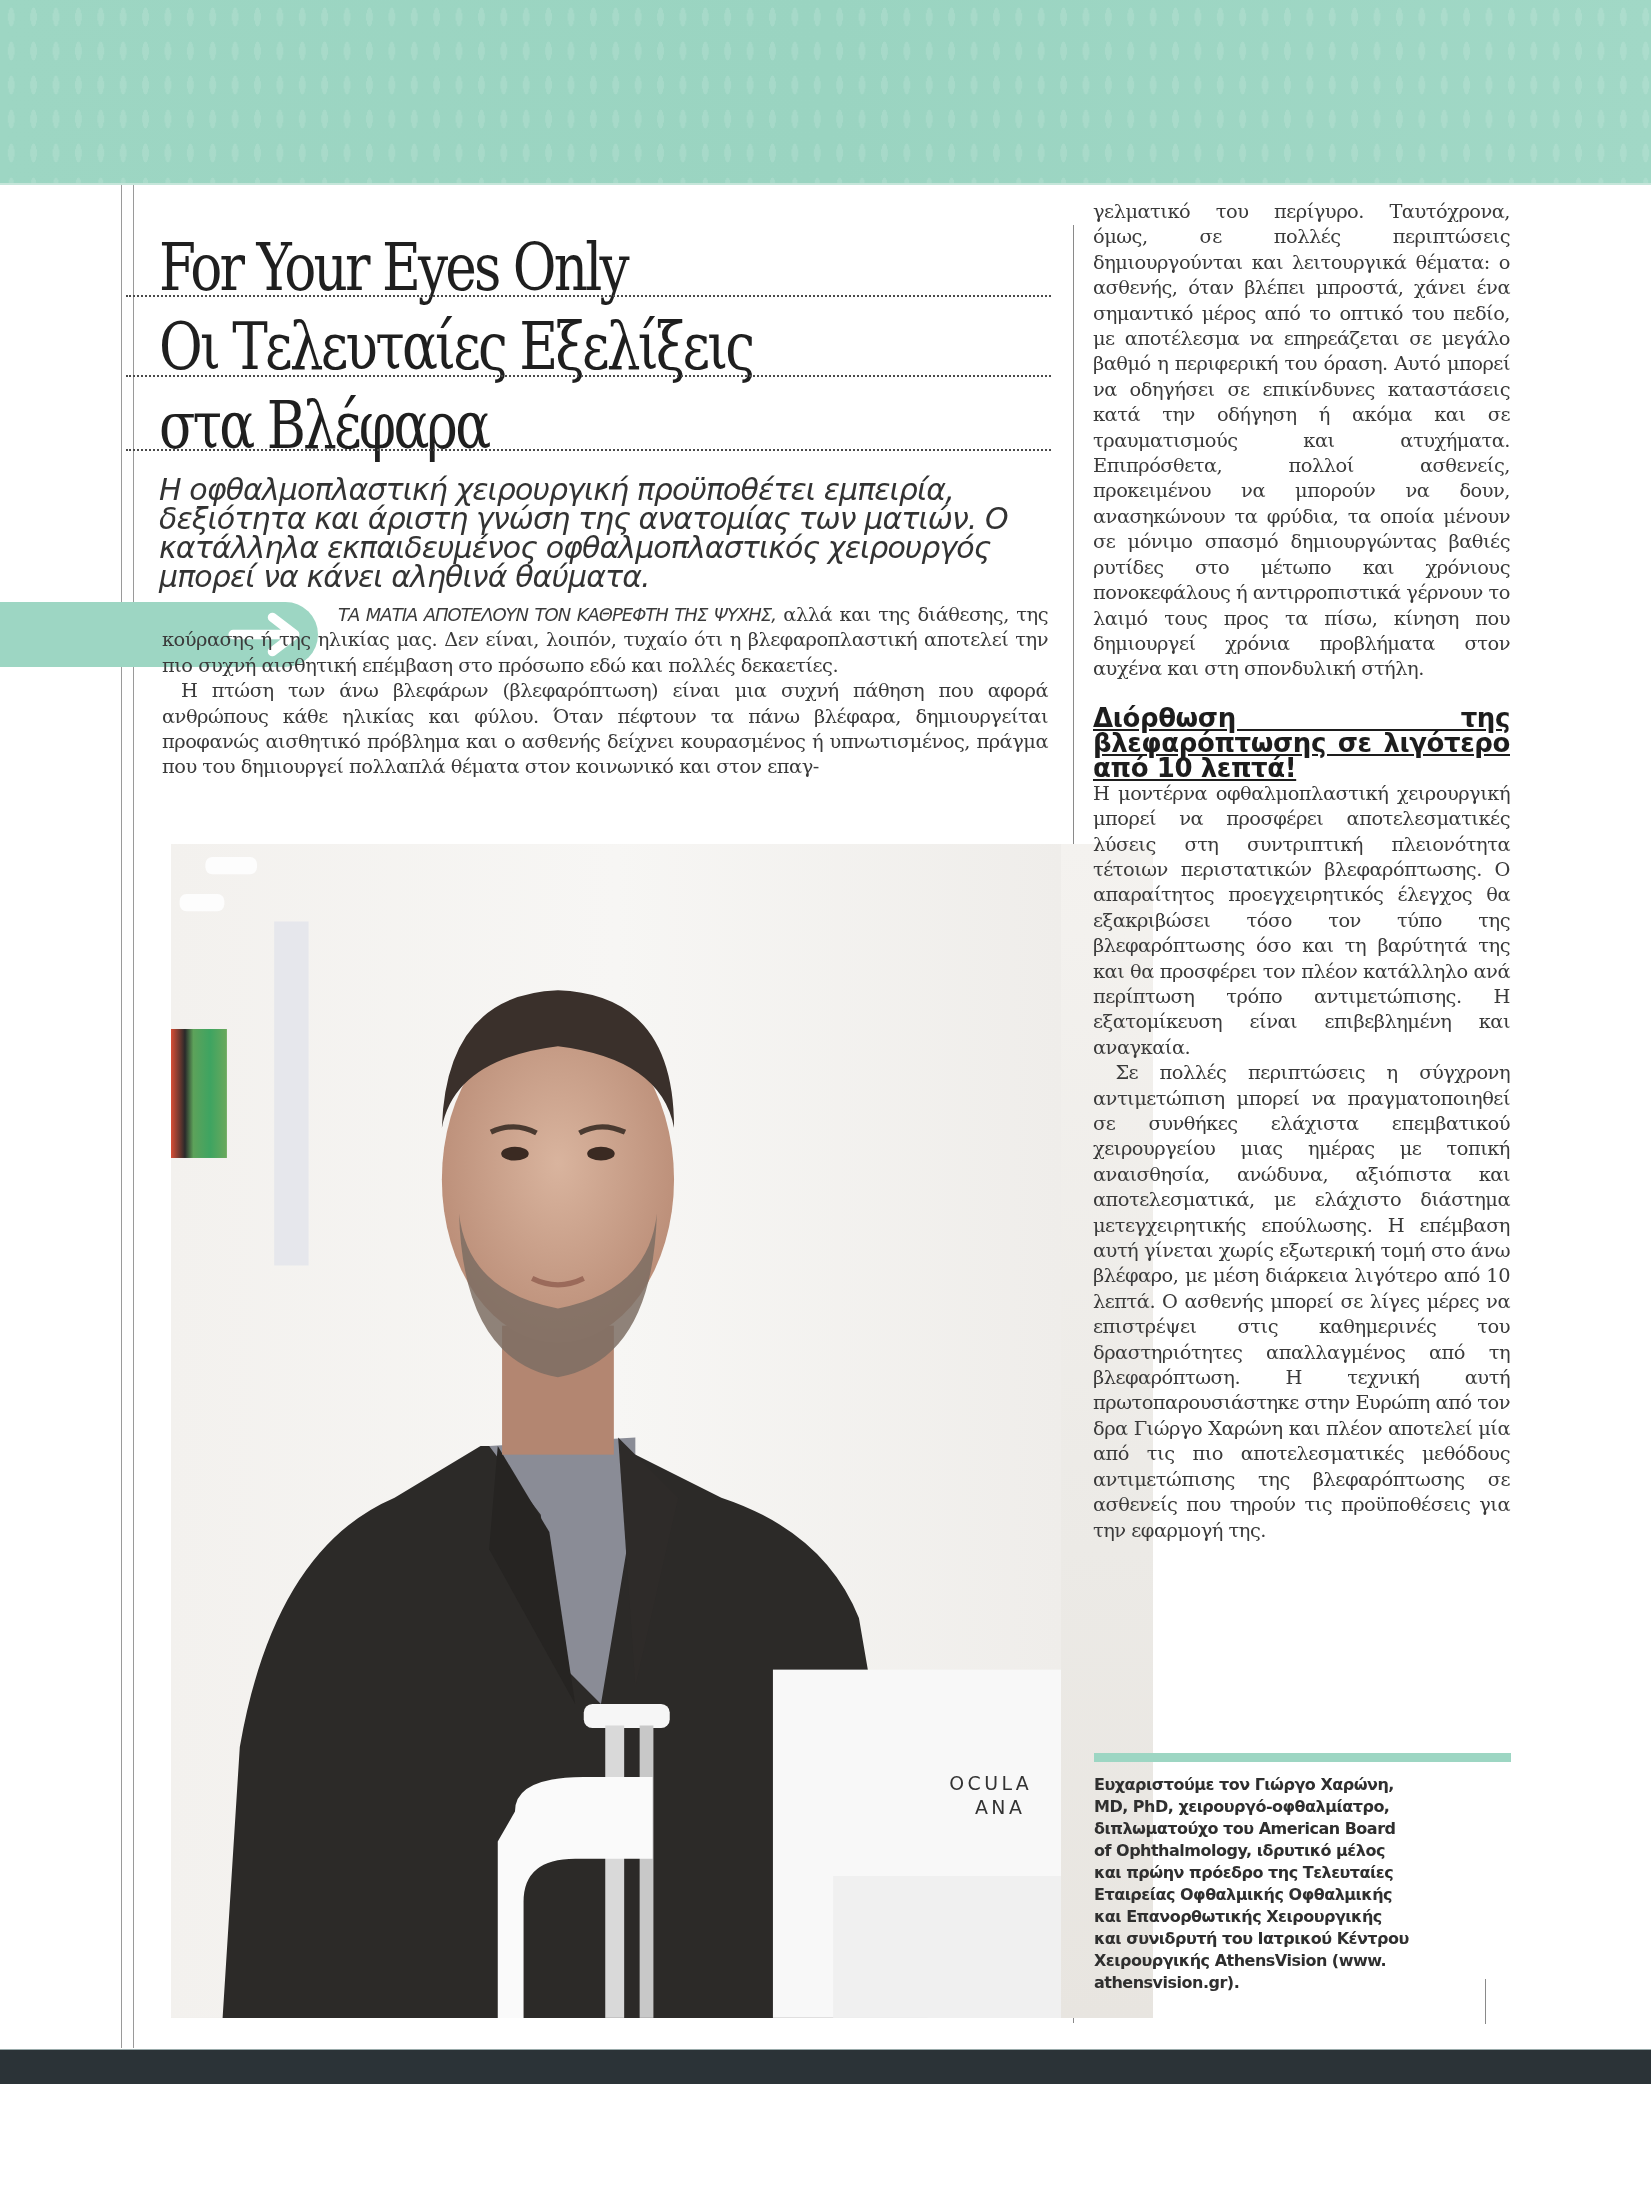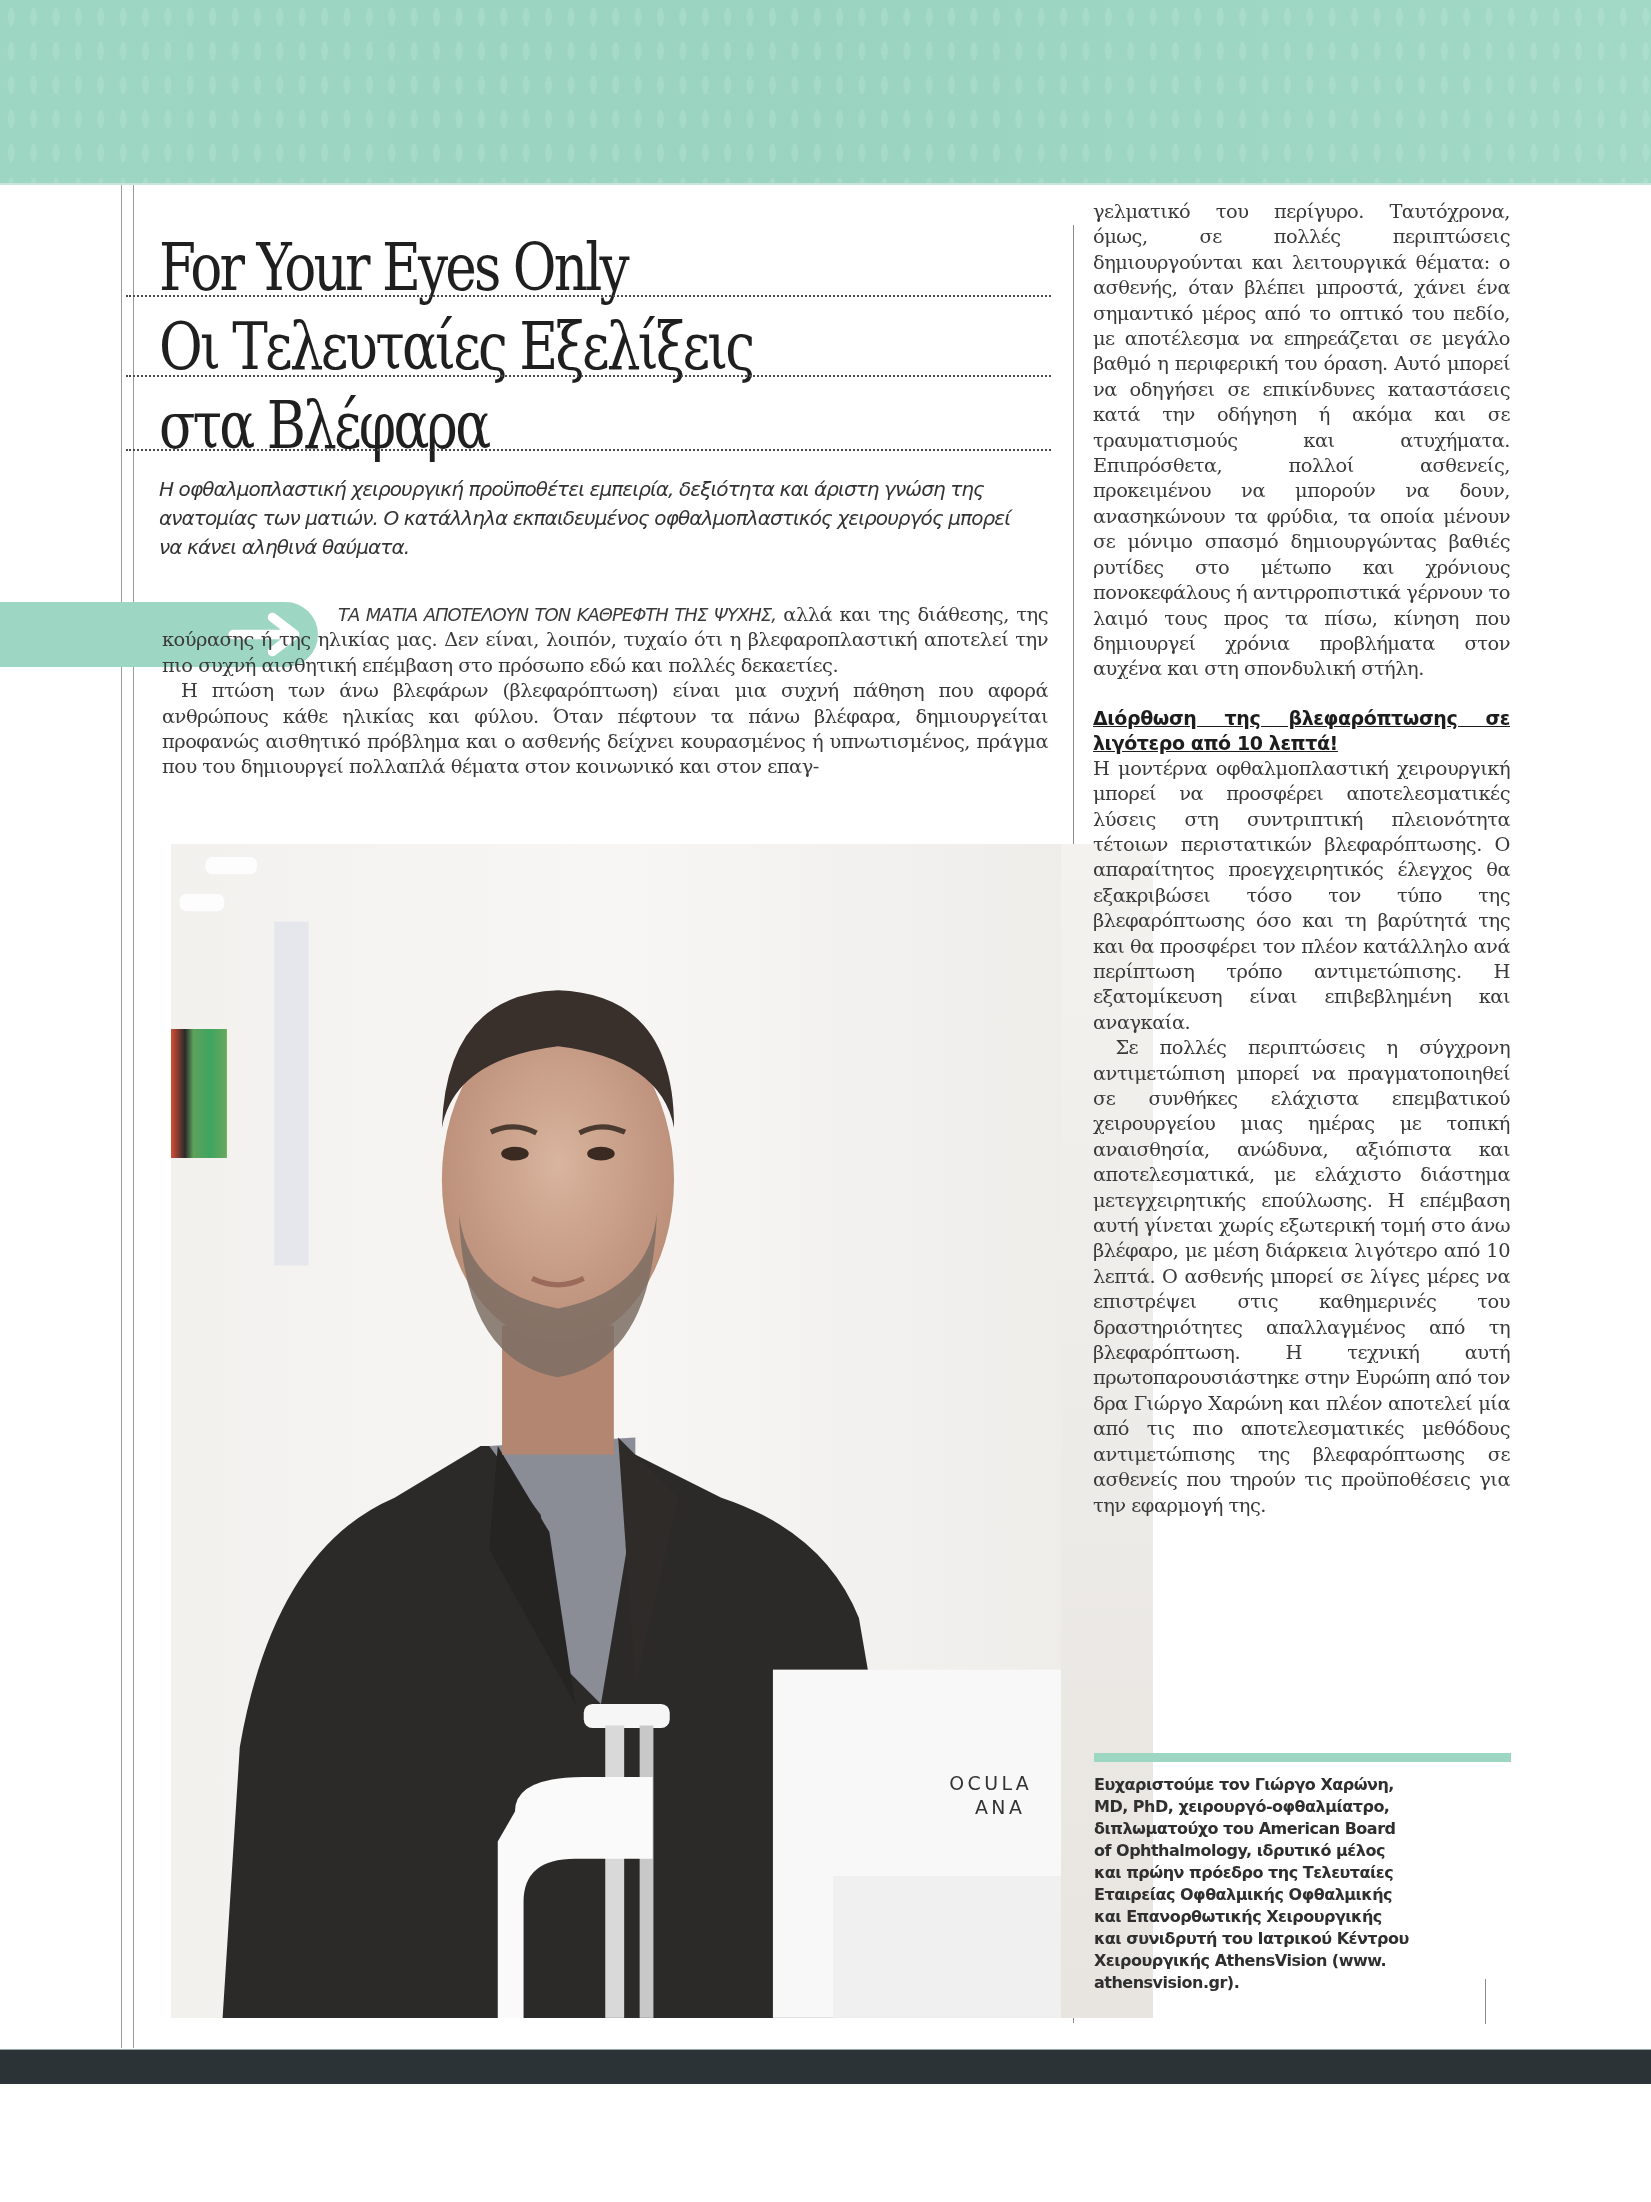--- a/index.html
+++ b/index.html
@@ -27,21 +27,21 @@
     letter-spacing: -3.4px; transform: scaleX(0.82); transform-origin: left center;
     color: #1f1f1f; white-space: nowrap;
   }
   .dots {
     position:absolute; left:126px; width:925px; height:0;
     border-top: 2.6px dotted #4a4a4a;
   }
   .lead {
     position:absolute; left:159px; top:475px; width:869px;
     font-family: "DejaVu Sans", sans-serif; font-style: italic;
-    font-size: 20px; line-height: 29px; color:#333;
+    font-size: 30px; line-height: 29px; color:#333;
     letter-spacing: -0.9px;
   }
   .arrow-tab {
     position:absolute; left:0; top:602px; width:318px; height:65px;
     background:#9dd6c3; border-radius: 0 33px 33px 0;
   }
   .arrow-tab svg { position:absolute; left:228px; top:10.3px; }
   .body-text {
     font-family: "DejaVu Serif", "Liberation Serif", serif;
     font-size: 19.4px; line-height: 25.4px; color:#3a3a3a;
@@ -56,21 +56,21 @@
   .intro .indent { text-indent: 19px; }
   .photo {
     position:absolute; left:171px; top:844px; width:982px; height:1174px; overflow:hidden;
     background: linear-gradient(180deg, #f4f2ef 0%, #eceae6 60%, #e8e5e0 100%);
   }
   .right-col { position:absolute; left:1093px; top:199px; width:417px; }
   .right-col p { margin:0; }
   .right-col .indent { text-indent: 22.4px; }
   .subhead {
     font-family: "DejaVu Sans", sans-serif; font-weight: bold;
-    font-size: 19px; line-height: 25px; color:#1d1d1d; text-decoration: underline;
+    font-size: 26px; line-height: 25px; color:#1d1d1d; text-decoration: underline;
     margin-top: 24px !important; letter-spacing:-0.4px;
   }
   .teal-bar { position:absolute; left:1094px; top:1753px; width:417px; height:8.6px; background:#9dd6c3; }
   .credit {
     position:absolute; left:1094px; top:1774px; width:413px;
     font-family: "DejaVu Sans", sans-serif; font-weight: bold;
     font-size: 16px; line-height: 22px; color:#2f2f2f; letter-spacing:-0.5px;
   }
   .footer-bar {
     position:absolute; left:0; top:2050px; width:1652px; height:34px; background:#2b3337;

